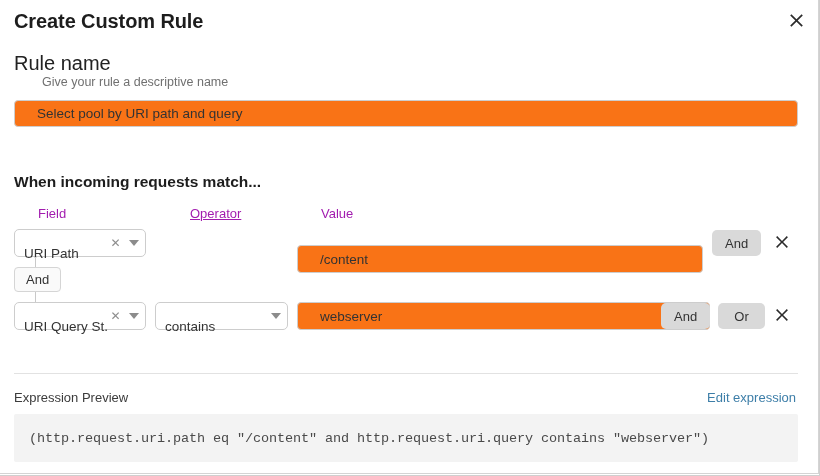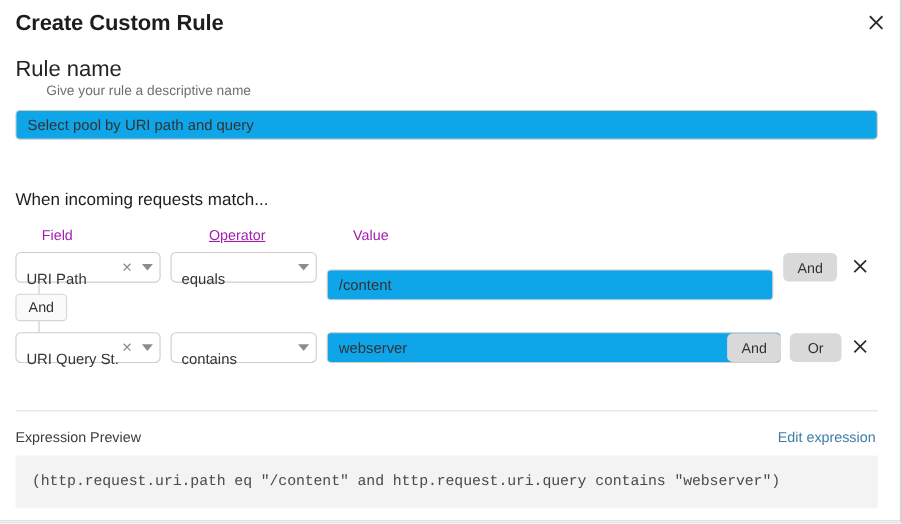--- a/index.html
+++ b/index.html
@@ -68,43 +68,43 @@
   .label-muted {
     position: absolute;
     font-size: 12.5px;
     color: #707070;
   }
   #rule-name-label { left: 14px; top: 52px; }
   #rule-name-hint  { left: 14px; top: 75px; margin-left: 28px; }
 
   .text-input {
     position: absolute;
-    background: #0ea5e9;
+    background: #f97316;
     border: 1px solid #cdcdcd;
     border-radius: 4px;
     font-family: "Liberation Sans", sans-serif;
     font-size: 13.5px;
     color: #333333;
-    padding: 0 10px;
+    padding: 0 22px;
     outline: none;
   }
   #rule-name-input {
     left: 14px;
     top: 100px;
     width: 784px;
     height: 27px;
   }
 
   
   #match-heading {
     position: absolute;
     left: 14px;
     top: 173px;
     font-size: 15.5px;
-    font-weight: normal;
+    font-weight: bold;
     color: #1d1d1d;
   }
 
   
   .col-head {
     position: absolute;
     top: 206px;
     font-size: 13px;
     color: #a21caf;
     margin-left: 24px;
@@ -306,26 +306,20 @@
     <div class="col-head" id="col-value">Value</div>
 
     <div class="select" id="field-select-1">
       <span class="sel-text">URI Path</span>
       <span class="clear-x">✕</span>
       <span class="caret">
           <i></i>
         </span>
     </div>
 
-    <div class="select" id="operator-select-1">
-      <span class="sel-text">equals</span>
-      <span class="caret">
-          <i></i>
-        </span>
-    </div>
 
     <input class="text-input" id="value-input-1" type="text" value="/content" style="">
 
     <button class="pill-btn" id="and-btn-1">And</button>
 
     <button class="del-btn" id="delete-row-1">
       <span>
         <svg width="14" height="14" viewBox="0 0 14 14">
           <path d="M2.2 1.1 L7 5.9 L11.8 1.1 L12.9 2.2 L8.1 7 L12.9 11.8 L11.8 12.9 L7 8.1 L2.2 12.9 L1.1 11.8 L5.9 7 L1.1 2.2 Z" fill="#2b2b2b"></path>
         </svg>

